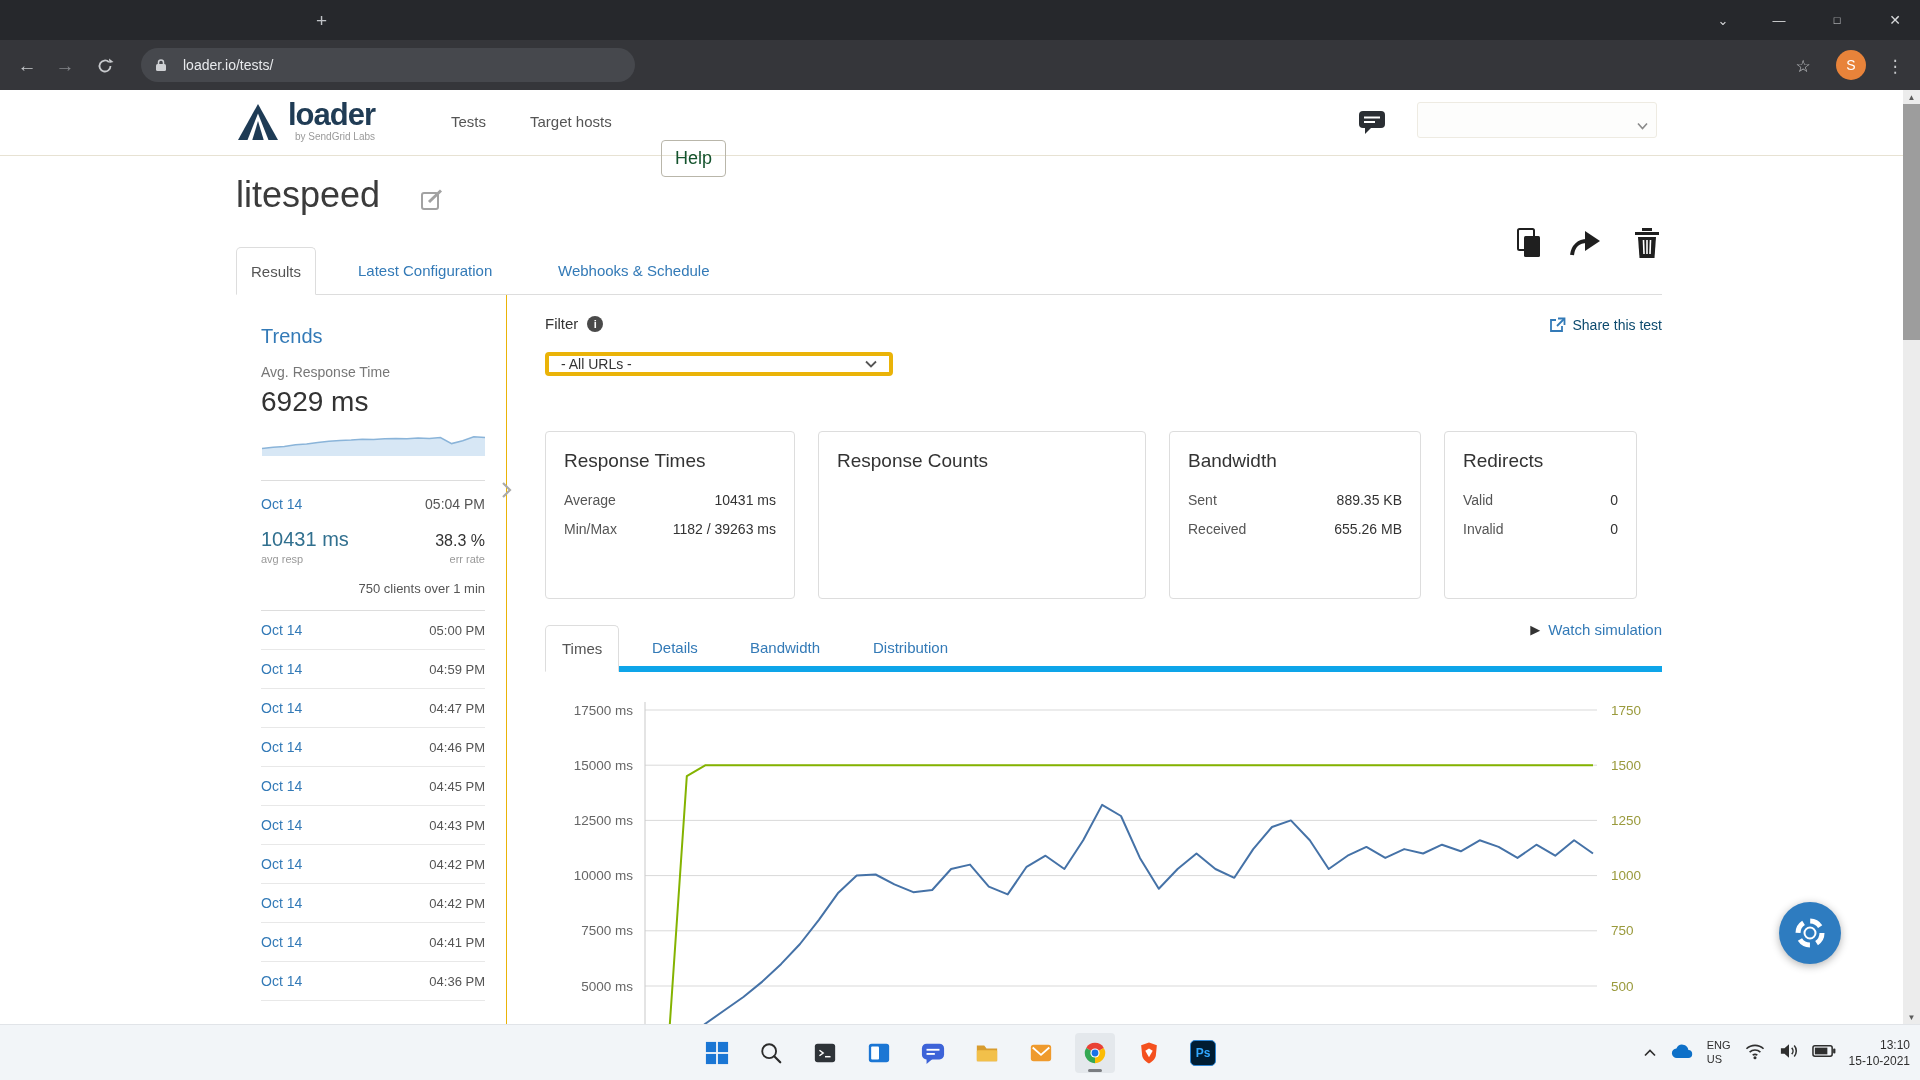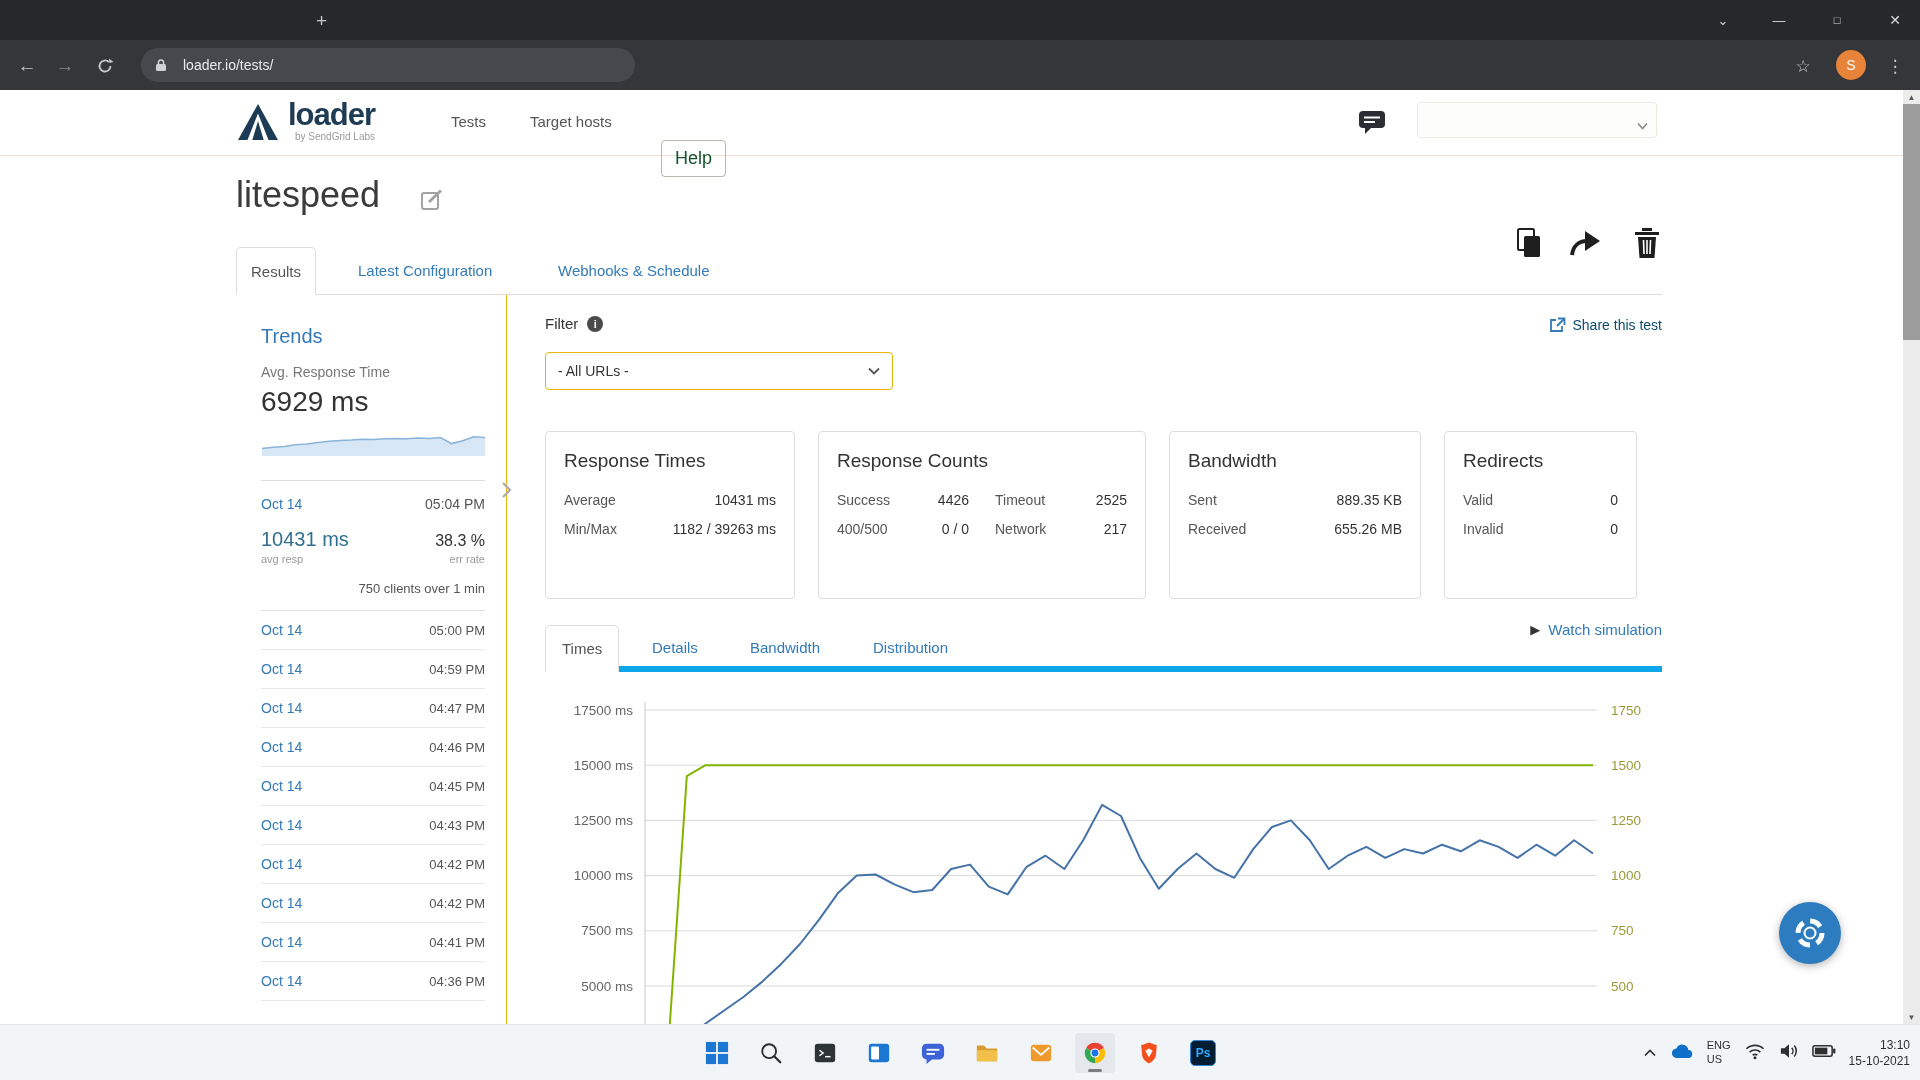--- a/index.html
+++ b/index.html
@@ -81,21 +81,21 @@
   .hist-item { height:39px; display:flex; justify-content:space-between; align-items:center; border-bottom:1px solid #e8e8e8; cursor:pointer; }
   .hist-date { font-size:14px; color:#337ab7; }
   .hist-time { font-size:13px; color:#555; }
   .sel-chev { position:absolute; left:264px; top:186px; }
 
   
   .main { position:absolute; left:545px; top:205px; width:1117px; bottom:0; }
   .filter-row { position:absolute; left:0; top:20px; display:flex; align-items:center; gap:9px; }
   .filter-label { font-size:15px; color:#333; }
   .info-circle { width:16px; height:16px; border-radius:50%; background:#4a4a4a; color:#fff; font-size:11px; font-weight:bold; display:flex; align-items:center; justify-content:center; }
-  .dropdown { position:absolute; left:0; top:57px; width:348px; height:38px; border:1px solid #eab308; border-radius:4px; background:#fff; display:flex; align-items:center; justify-content:space-between; padding:0 12px; cursor:pointer; }
+  .dropdown { position:absolute; left:0; top:57px; width:348px; height:24px; border:4px solid #eab308; border-radius:4px; background:#fff; display:flex; align-items:center; justify-content:space-between; padding:0 12px; cursor:pointer; }
   .dd-value { font-size:14px; color:#333; }
   .share-link { position:absolute; right:0; top:22px; display:flex; align-items:center; gap:7px; cursor:pointer; }
   .share-text { font-size:14px; color:#0c4a6e; }
 
   .cards { position:absolute; left:0; top:136px; display:flex; gap:23px; }
   .card { border:1px solid #ddd; border-radius:4px; height:168px; padding:18px; }
   .card-title { font-size:19px; color:#333; font-weight:400; margin-bottom:20px; }
   .c-times { width:250px; } .c-counts { width:328px; } .c-band { width:252px; } .c-redir { width:193px; }
   .stat-row { display:flex; justify-content:space-between; margin-bottom:13px; font-size:14px; }
   .stat-label { color:#555; }
@@ -339,38 +339,20 @@
                 <span class="stat-value">10431 ms</span>
               </div>
               <div class="stat-row">
                 <span class="stat-label">Min/Max</span>
                 <span class="stat-value">1182 / 39263 ms</span>
               </div>
             </div>
         </div>
         <div class="card c-counts">
           <div class="card-title">Response Counts</div>
-          <div class="grid-2">
-              <div class="stat-row">
-                <span class="stat-label">Success</span>
-                <span class="stat-value">4426</span>
-              </div>
-              <div class="stat-row">
-                <span class="stat-label">Timeout</span>
-                <span class="stat-value">2525</span>
-              </div>
-              <div class="stat-row">
-                <span class="stat-label">400/500</span>
-                <span class="stat-value">0 / 0</span>
-              </div>
-              <div class="stat-row">
-                <span class="stat-label">Network</span>
-                <span class="stat-value">217</span>
-              </div>
-            </div>
         </div>
         <div class="card c-band">
           <div class="card-title">Bandwidth</div>
           <div>
               <div class="stat-row">
                 <span class="stat-label">Sent</span>
                 <span class="stat-value">889.35 KB</span>
               </div>
               <div class="stat-row">
                 <span class="stat-label">Received</span>

